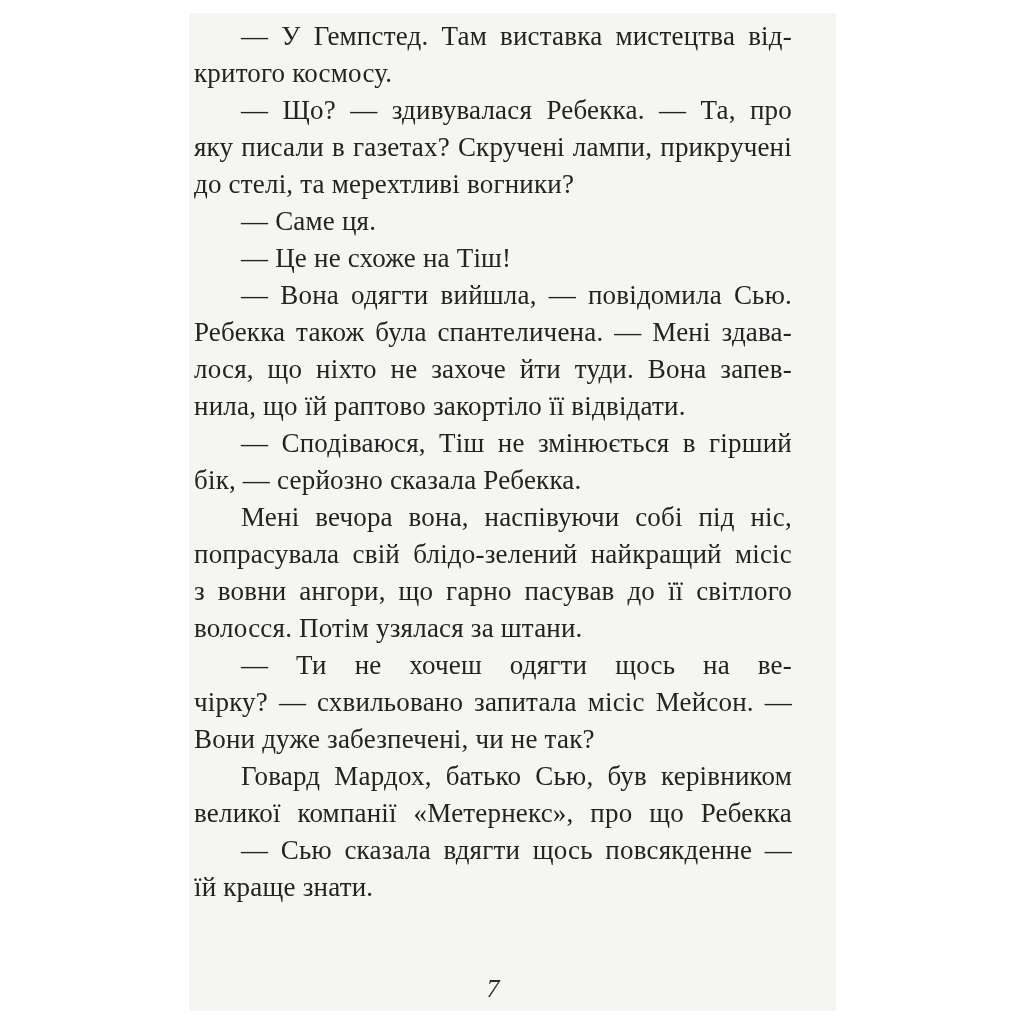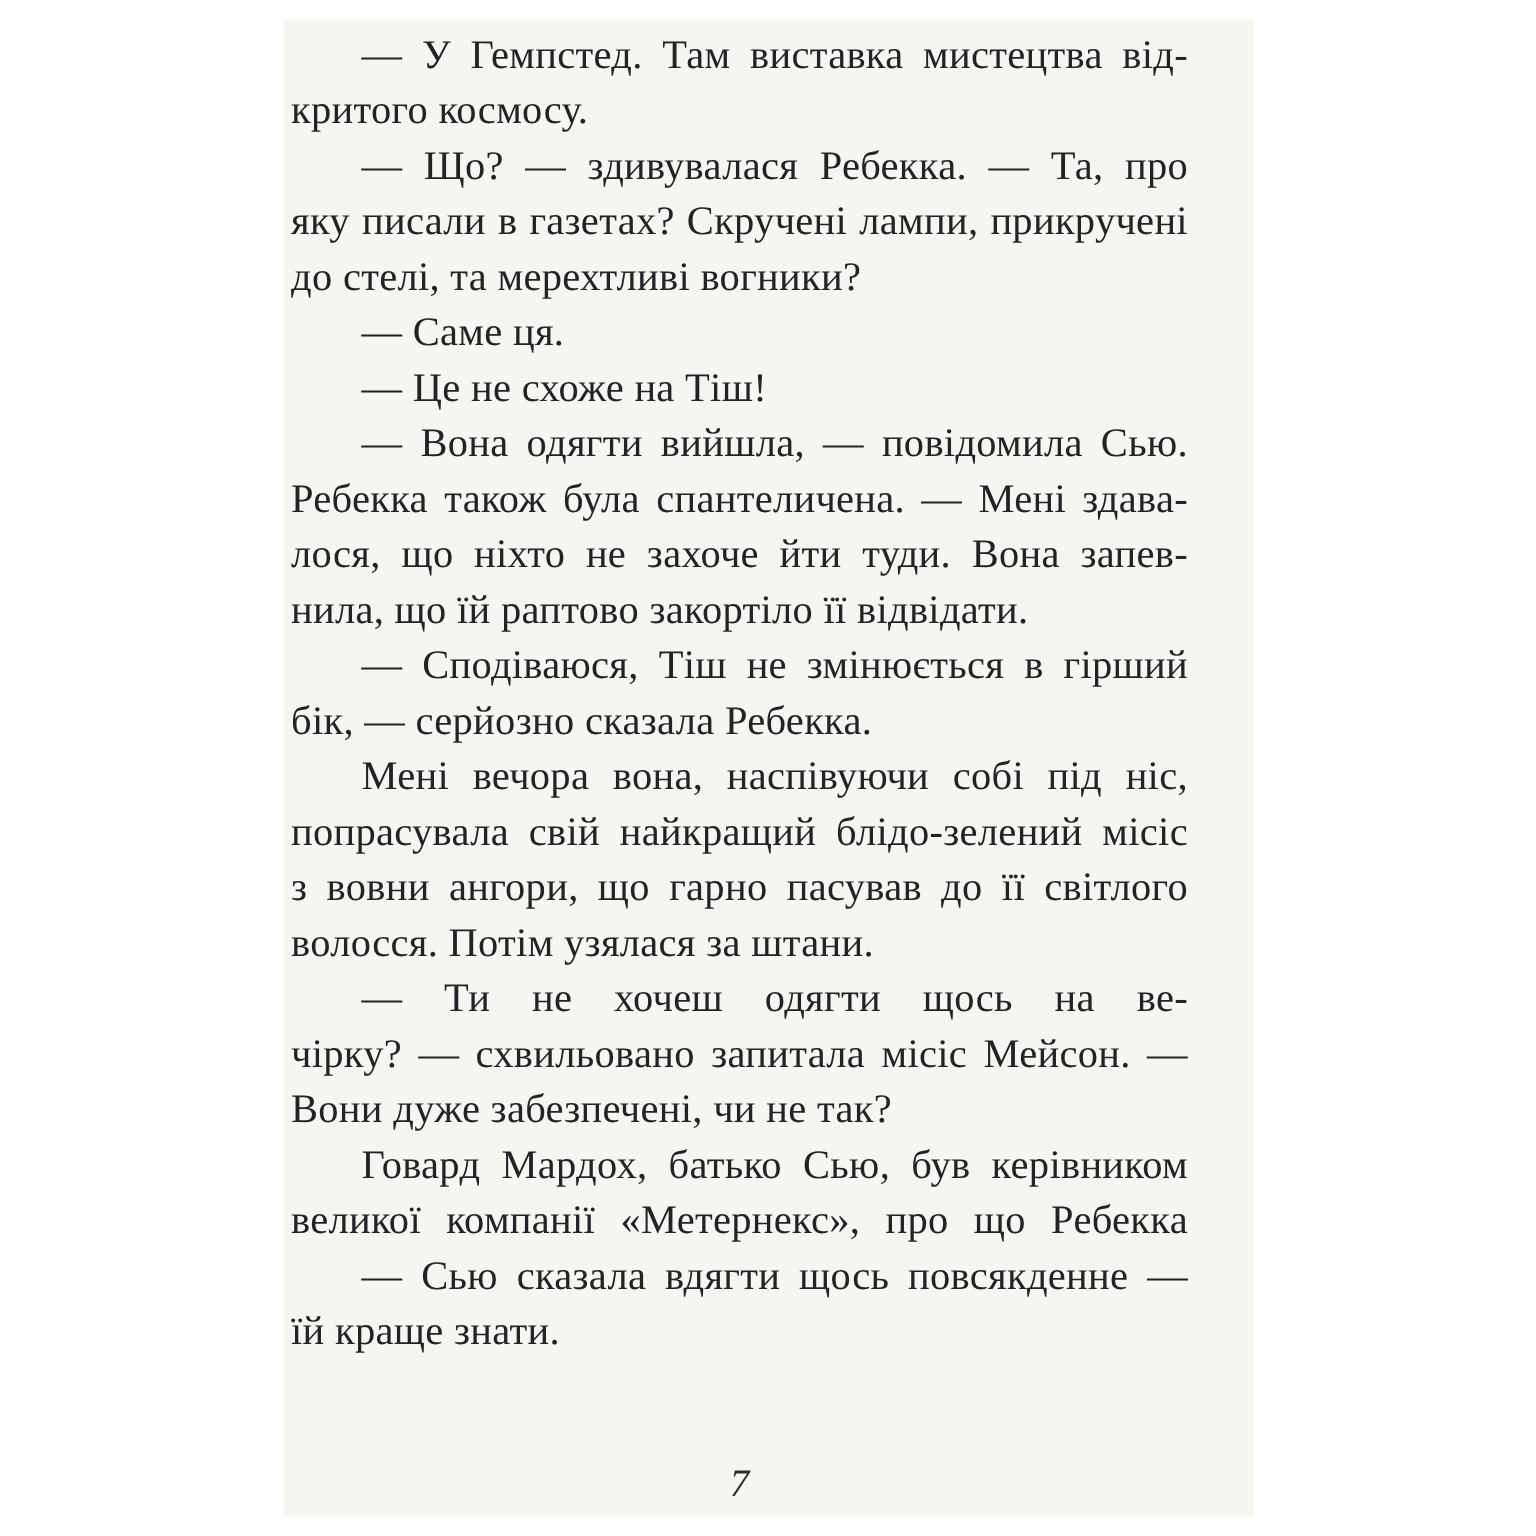--- a/index.html
+++ b/index.html
@@ -156,22 +156,22 @@
             <span>вечора</span>
             <span>вона,</span>
             <span>наспівуючи</span>
             <span>собі</span>
             <span>під</span>
             <span>ніс,</span>
           </div>
           <div class="line justify">
             <span>попрасувала</span>
             <span>свій</span>
+            <span>блідо-зелений</span>
             <span>найкращий</span>
-            <span>блідо-зелений</span>
             <span>місіс</span>
           </div>
           <div class="line justify">
             <span>з</span>
             <span>вовни</span>
             <span>ангори,</span>
             <span>що</span>
             <span>гарно</span>
             <span>пасував</span>
             <span>до</span>

